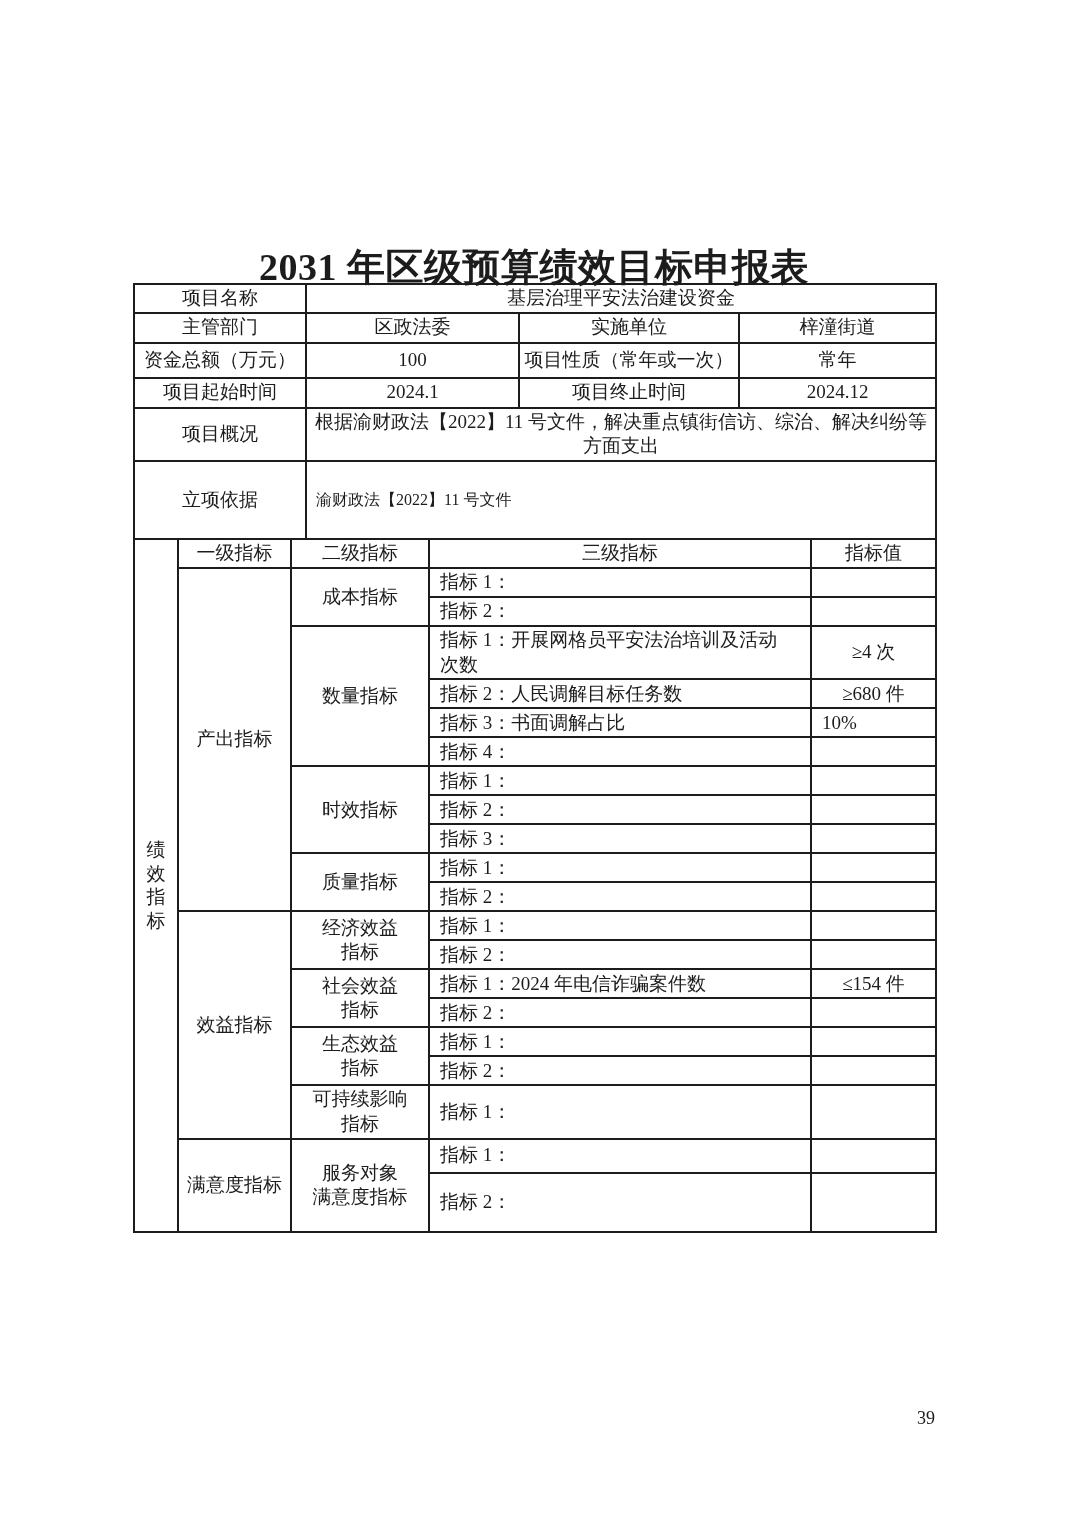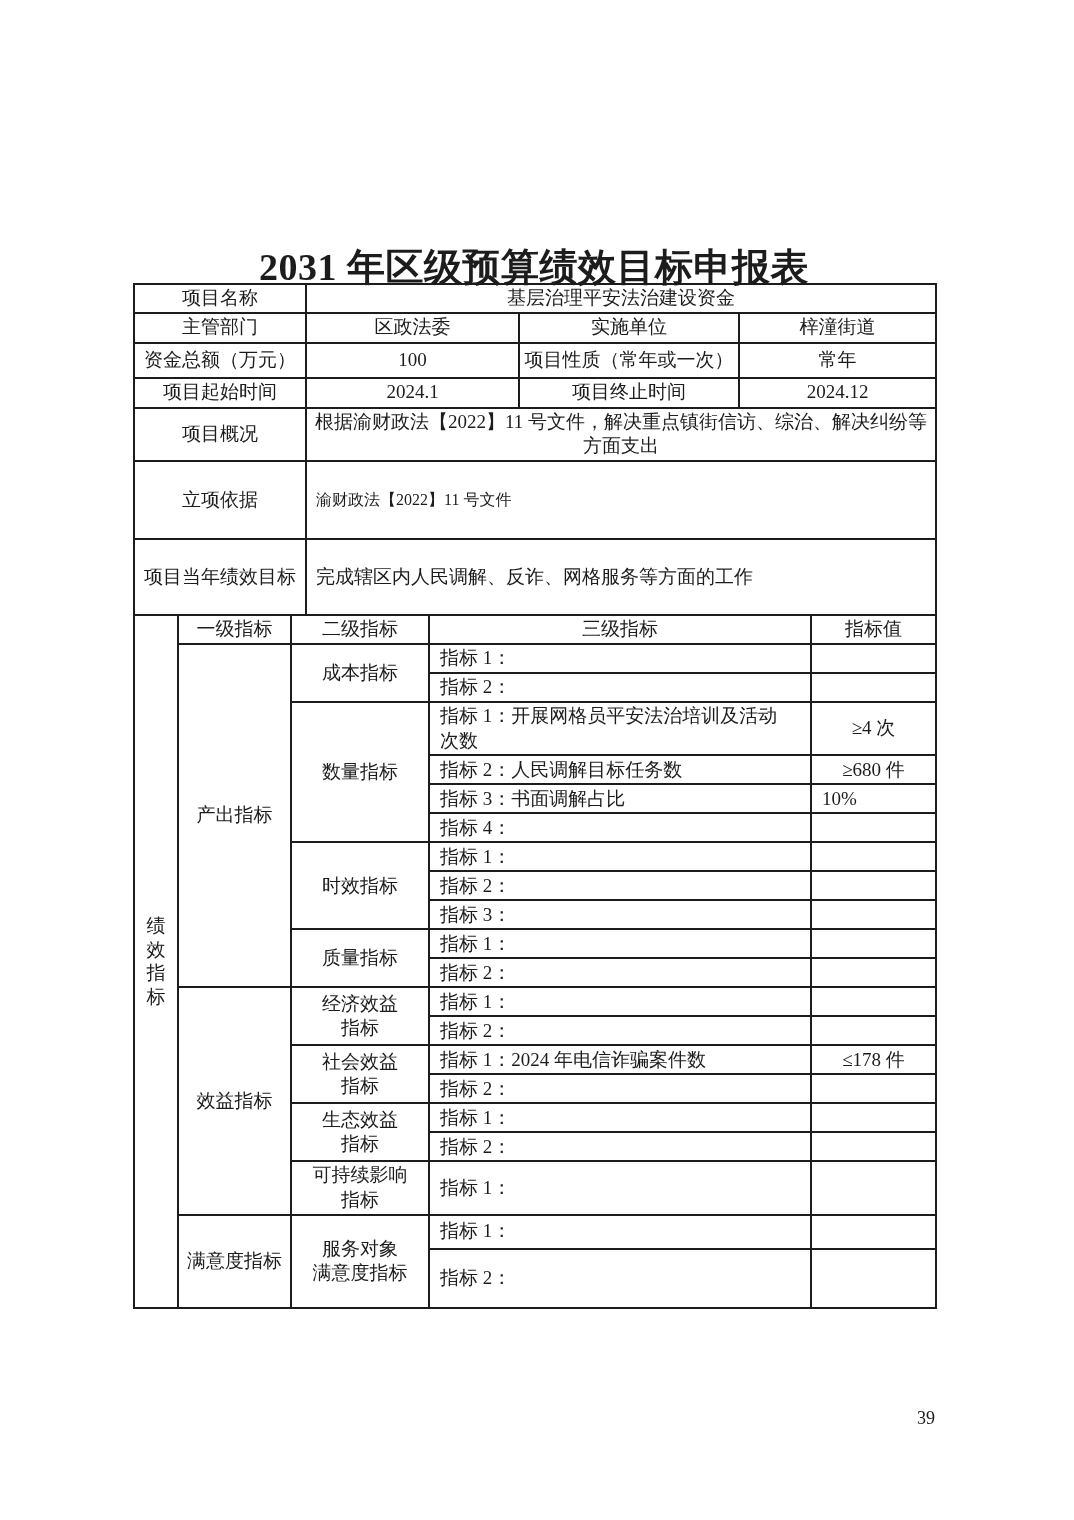--- a/index.html
+++ b/index.html
@@ -108,24 +108,20 @@
         <td>2024.12</td>
       </tr>
       <tr class="r49">
         <td>项目概况</td>
         <td colspan="3">根据渝财政法【2022】11 号文件，解决重点镇街信访、综治、解决纠纷等方面支出</td>
       </tr>
       <tr class="r78">
         <td>立项依据</td>
         <td colspan="3" class="alignL small">渝财政法【2022】11 号文件</td>
       </tr>
-      <tr class="r76">
-        <td>项目当年绩效目标</td>
-        <td colspan="3" class="alignL">完成辖区内人民调解、反诈、网格服务等方面的工作</td>
-      </tr>
     </tbody>
       </table>
 
     <table class="t2">
       <colgroup>
           <col style="width:44px">
           <col style="width:113px">
           <col style="width:138px">
           <col style="width:382px">
           <col style="width:125px">
@@ -195,21 +191,21 @@
         <td></td>
       </tr>
       <tr class="r30">
         <td class="l3">指标 2：</td>
         <td></td>
       </tr>
       <tr class="r30">
         <td rowspan="2" class="pre">社会效益
 指标</td>
         <td class="l3">指标 1：2024 年电信诈骗案件数</td>
-        <td>≤178 件</td>
+        <td>≤154 件</td>
       </tr>
       <tr class="r30">
         <td class="l3">指标 2：</td>
         <td></td>
       </tr>
       <tr class="r30">
         <td rowspan="2" class="pre">生态效益
 指标</td>
         <td class="l3">指标 1：</td>
         <td></td>

